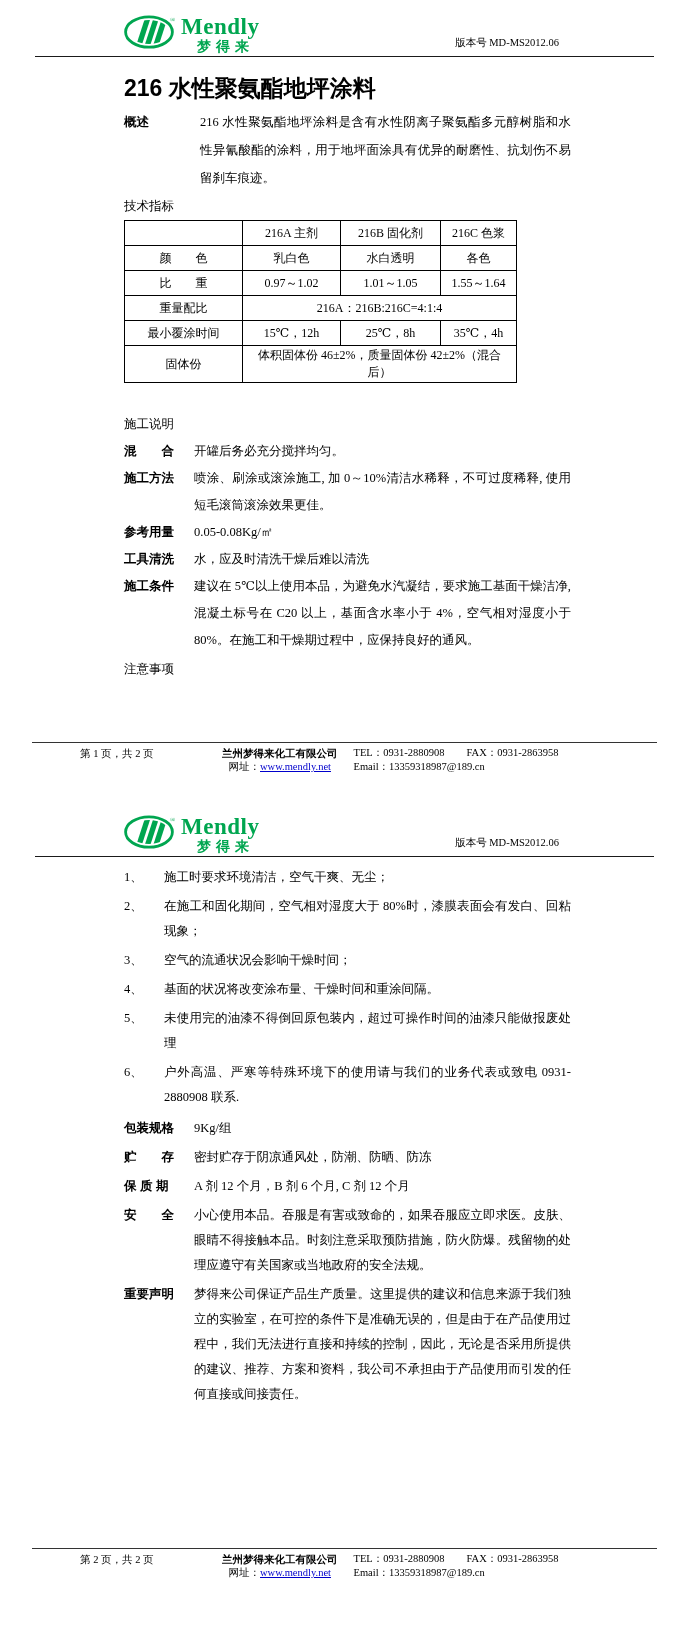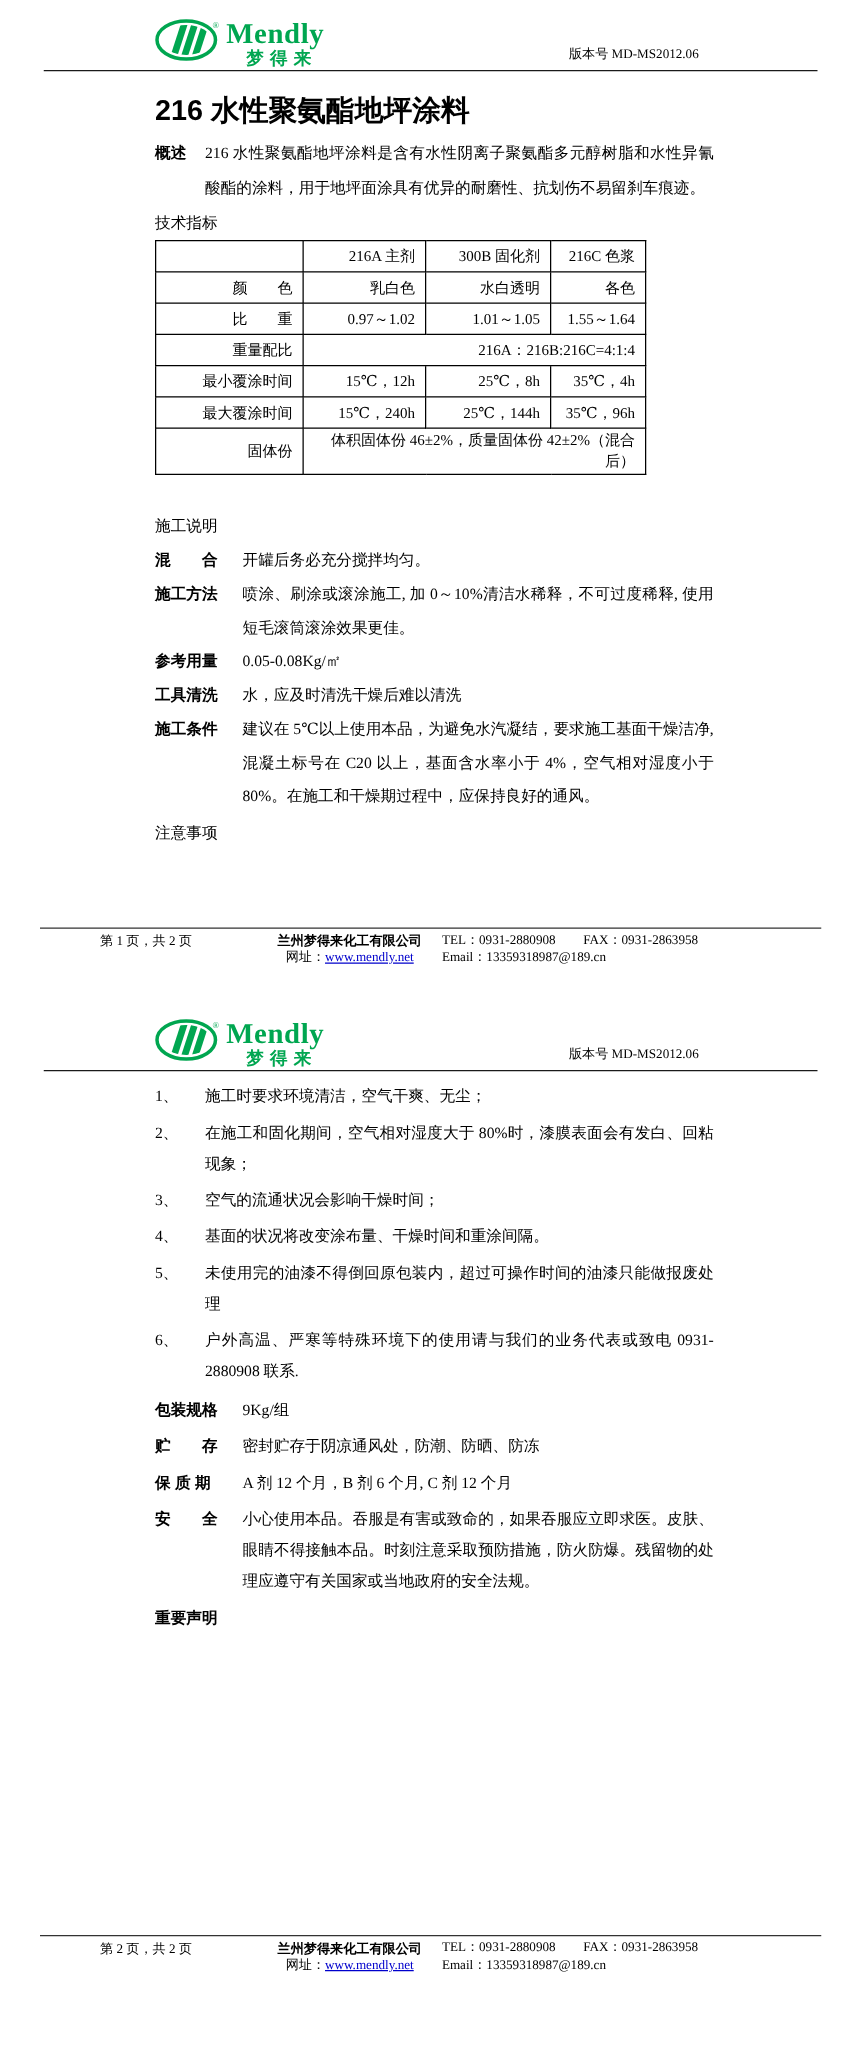--- a/index.html
+++ b/index.html
@@ -19,29 +19,29 @@
   .logo-wrap { display:flex; align-items:flex-start; gap:5px; }
   .logo-text { line-height:1; }
   .logo-en { font-family:Liberation Serif, serif; font-weight:bold; font-size:23px; letter-spacing:0.5px; }
   .logo-cn { font-family:"Liberation Sans","DejaVu Sans",sans-serif; font-weight:bold; font-size:14px; letter-spacing:5px; margin:1px 0 0 16px; }
   .version { font-size:10.5px; padding-bottom:3px; white-space:nowrap; }
   .hdr-rule { border-top:1.6px solid #1a1a1a; margin:0 33px 0 35px; }
 
   
   .content { padding:0 116px 0 124px; font-size:12.5px; }
   .title { font-family:"Liberation Sans","DejaVu Sans",sans-serif; font-weight:bold; font-size:23px; line-height:27px; margin:18px 0 0 124px; }
-  .lede { display:flex; line-height:28px; }
+  .lede { display:flex; line-height:28px;gap:36px; }
   .lede-first { margin-top:6px; }
   .lbl-s { width:40px; flex:none; font-weight:bold; font-family:"Liberation Sans","DejaVu Sans",sans-serif; }
   .lede p { flex:1; text-align:justify; }
   .h-bold { font-weight:normal; font-family:"Liberation Sans","DejaVu Sans",sans-serif; line-height:28px; }
   .h-construction { margin-top:27px; }
 
   table.spec { border-collapse:collapse; width:392px; font-size:12px; table-layout:fixed; }
-  table.spec td { border:1px solid #000; height:25px; padding:1px 8px; text-align:right; vertical-align:middle; }
+  table.spec td { border:1px solid #000; height:25px; padding:1px 8px; text-align:center; vertical-align:middle; }
   td.span-c { text-align:center; }
 
   .crow { display:flex; line-height:27px; }
   .lbl-m { width:70px; flex:none; font-weight:bold; font-family:"Liberation Sans","DejaVu Sans",sans-serif; }
   .crow p { flex:1; text-align:justify; }
 
   
   .notes { margin-top:8px; }
   .note { display:flex; line-height:25px; margin-bottom:4px; }
   .note .num { width:40px; flex:none; }
@@ -108,21 +108,21 @@
       <colgroup>
           <col style="width:118px">
           <col style="width:98px">
           <col style="width:100px">
           <col style="width:76px">
         </colgroup>
       <tbody>
         <tr>
           <td></td>
           <td>216A 主剂</td>
-          <td>300B 固化剂</td>
+          <td>216B 固化剂</td>
           <td>216C 色浆</td>
         </tr>
         <tr>
           <td>颜　　色</td>
           <td>乳白色</td>
           <td>水白透明</td>
           <td>各色</td>
         </tr>
         <tr>
           <td>比　　重</td>
@@ -132,26 +132,20 @@
         </tr>
         <tr>
           <td>重量配比</td>
           <td class="span-c" colspan="3">216A：216B:216C=4:1:4</td>
         </tr>
         <tr>
           <td>最小覆涂时间</td>
           <td>15℃，12h</td>
           <td>25℃，8h</td>
           <td>35℃，4h</td>
-        </tr>
-        <tr>
-          <td>最大覆涂时间</td>
-          <td>15℃，240h</td>
-          <td>25℃，144h</td>
-          <td>35℃，96h</td>
         </tr>
         <tr>
           <td>固体份</td>
           <td class="span-c" colspan="3">体积固体份 46±2%，质量固体份 42±2%（混合后）</td>
         </tr>
       </tbody>
     </table>
 
     <div class="h-bold h-construction">施工说明</div>
 
@@ -263,20 +257,21 @@
       <div class="sec">
         <span class="lbl-m">保 质 期</span>
         <p>A 剂 12 个月，B 剂 6 个月, C 剂 12 个月</p>
       </div>
       <div class="sec">
         <span class="lbl-m">安　　全</span>
         <p>小心使用本品。吞服是有害或致命的，如果吞服应立即求医。皮肤、眼睛不得接触本品。时刻注意采取预防措施，防火防爆。残留物的处理应遵守有关国家或当地政府的安全法规。</p>
       </div>
       <div class="sec">
         <span class="lbl-m">重要声明</span>
+        <p>梦得来公司保证产品生产质量。这里提供的建议和信息来源于我们独立的实验室，在可控的条件下是准确无误的，但是由于在产品使用过程中，我们无法进行直接和持续的控制，因此，无论是否采用所提供的建议、推荐、方案和资料，我公司不承担由于产品使用而引发的任何直接或间接责任。</p>
       </div>
     </div>
   </div>
 
   <div class="footer">
     <div class="f-rule"></div>
     <div class="f-body">
       <div class="f-page">第 2 页，共 2 页</div>
       <div class="f-mid">
         <div class="f-company">兰州梦得来化工有限公司</div>

